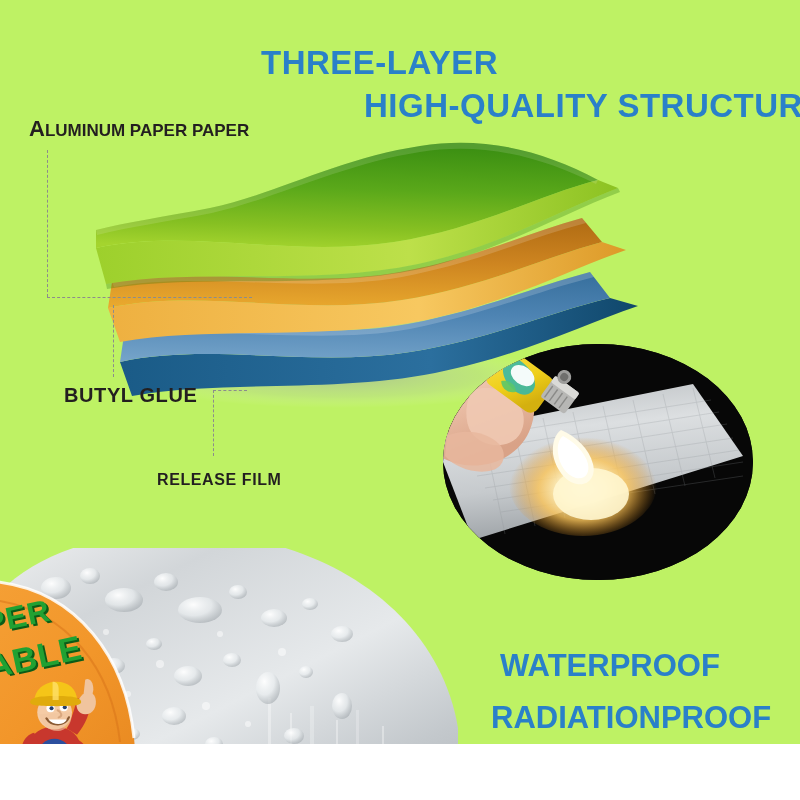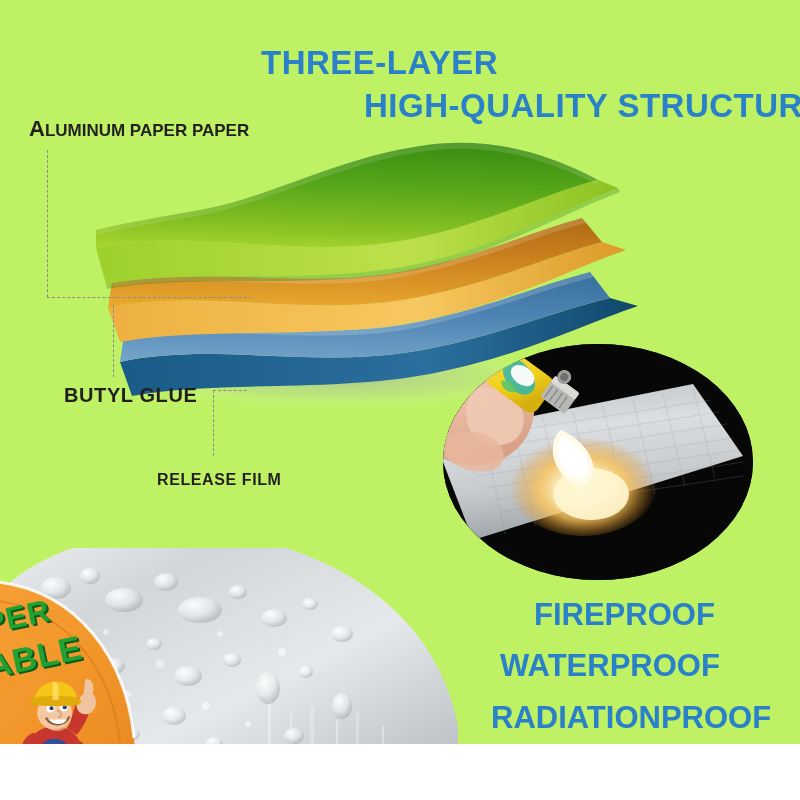--- a/index.html
+++ b/index.html
@@ -383,17 +383,16 @@
           <path d="M10,4 C10,-8 20,-16 32,-16 C44,-16 52,-8 52,2 L52,5 L10,5 Z" fill="#f5c518"></path>
           <path d="M6,4 C6,0 12,-2 32,-2 C50,-2 56,0 56,4 C56,7 50,8 32,8 C12,8 6,7 6,4 Z" fill="#e0ab0c"></path>
           <path d="M28,-16 C32,-16 34,-14 34,-8 L34,2 L28,2 Z" fill="#ffe06a" opacity="0.8"></path>
 
           <path d="M4,96 L14,92 L20,104 L10,108 Z" fill="#8a5a33"></path>
         </g>
       </g>
     </svg>
   </div>
 
-  <div class="proof" id="pf1">FIREPROOF</div>
   <div class="proof" id="pf2">WATERPROOF</div>
   <div class="proof" id="pf3">RADIATIONPROOF</div>
 
 </div>
 
 </body></html>

